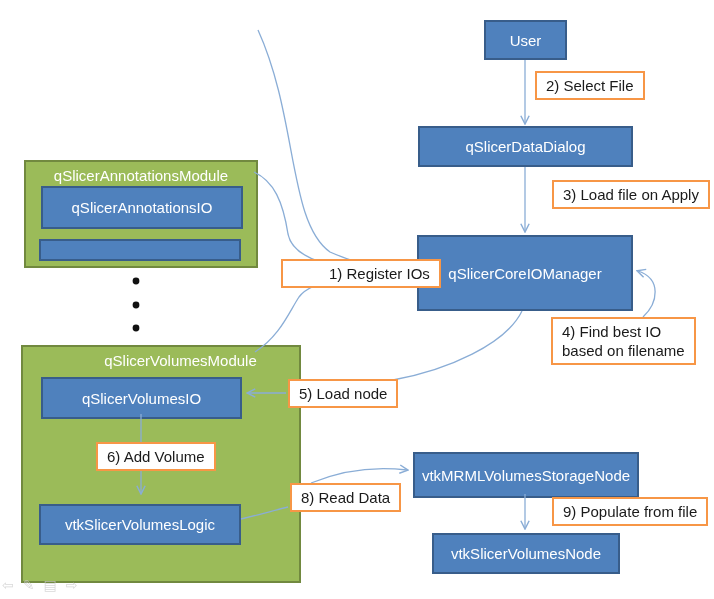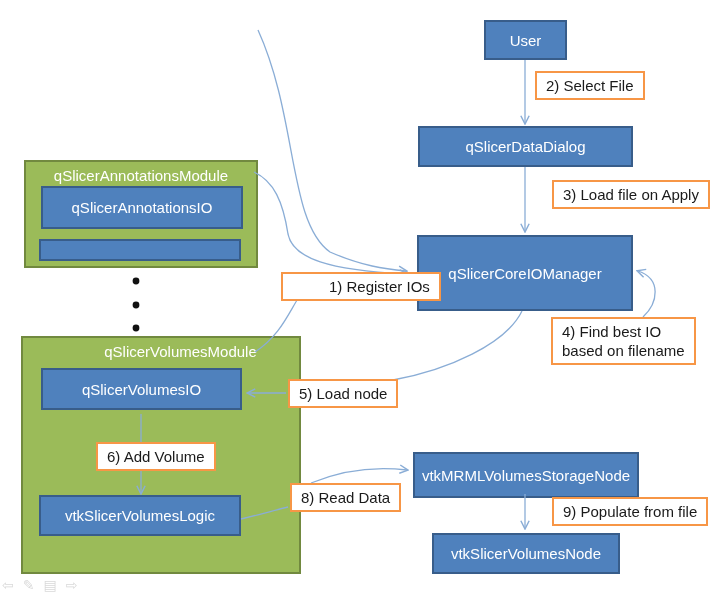--- a/index.html
+++ b/index.html
@@ -74,21 +74,21 @@
 
 <div id="canvas">
 
 
   <div class="module" style="left:24px;top:160px;width:234px;height:108px;">
     <div class="module-title">qSlicerAnnotationsModule</div>
     <div class="bluebox" style="left:15px;top:24px;width:202px;height:43px;">qSlicerAnnotationsIO</div>
     <div class="bluebox" style="left:13px;top:77px;width:202px;height:22px;"></div>
   </div>
 
-  <div class="module" style="left:21px;top:336px;width:280px;height:238px;padding-left:39px;">
+  <div class="module" style="left:21px;top:345px;width:280px;height:238px;padding-left:39px;">
     <div class="module-title">qSlicerVolumesModule</div>
     <div class="bluebox" style="left:16px;top:157px;width:202px;height:41px;">vtkSlicerVolumesLogic</div>
     <div class="bluebox" style="left:18px;top:30px;width:201px;height:42px;">qSlicerVolumesIO</div>
   </div>
 
   <div class="bluebox" style="left:484px;top:20px;width:83px;height:40px;">User</div>
 
   <div class="bluebox" style="left:418px;top:126px;width:215px;height:41px;">qSlicerDataDialog</div>
 
   <div class="bluebox" style="left:417px;top:235px;width:216px;height:76px;">qSlicerCoreIOManager</div>
@@ -131,21 +131,21 @@
 
       <path d="M525,494 L525,528" marker-end="url(#ah)"></path>
     </g>
     <g fill="#111111">
       <circle cx="136" cy="281" r="3.4"></circle>
       <circle cx="136" cy="305" r="3.4"></circle>
       <circle cx="136" cy="328" r="3.4"></circle>
     </g>
   </svg>
 
-  <div class="steplabel" style="left:281px;top:272px;padding-left:46px;">1) Register IOs</div>
+  <div class="steplabel" style="left:281px;top:259px;padding-left:46px;">1) Register IOs</div>
   <div class="steplabel" style="left:535px;top:71px;">2) Select File</div>
   <div class="steplabel" style="left:552px;top:180px;">3) Load file on Apply</div>
   <div class="steplabel" style="left:551px;top:317px;">4) Find best IO
 based on filename</div>
   <div class="steplabel" style="left:288px;top:379px;">5) Load node</div>
   <div class="steplabel" style="left:96px;top:442px;">6) Add Volume</div>
   <div class="steplabel" style="left:290px;top:483px;">8) Read Data</div>
   <div class="steplabel" style="left:552px;top:497px;">9) Populate from file</div>
 
   <div id="footer-icons">

